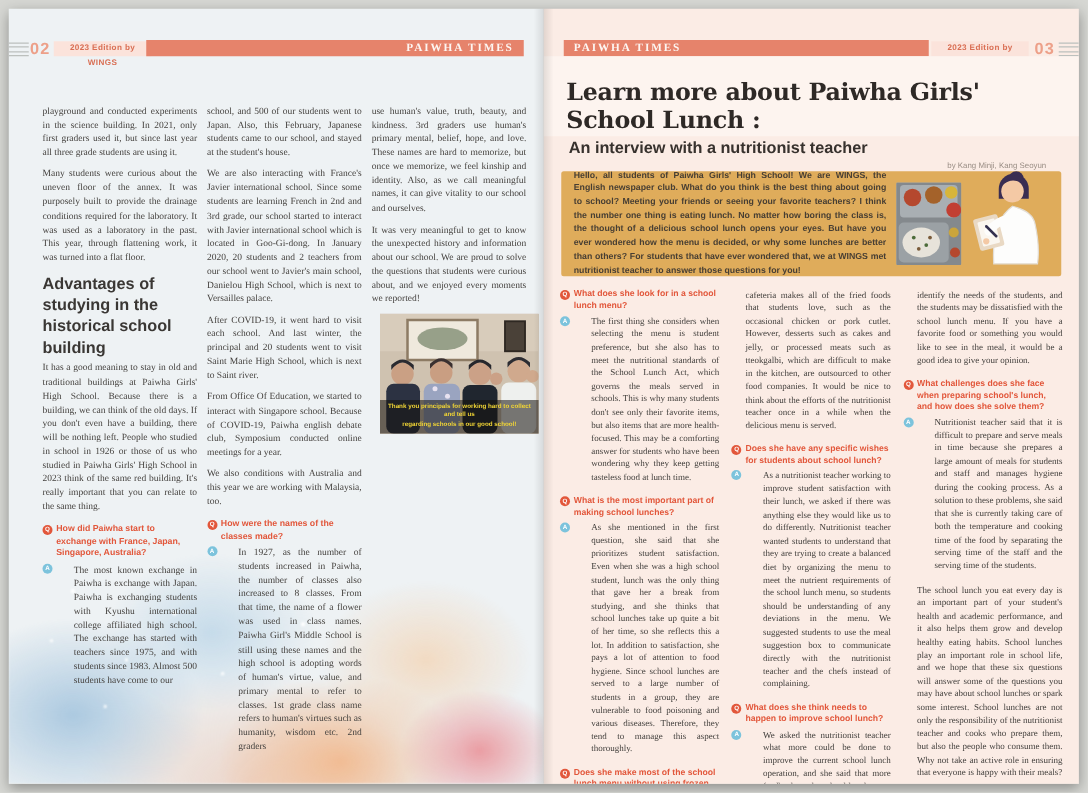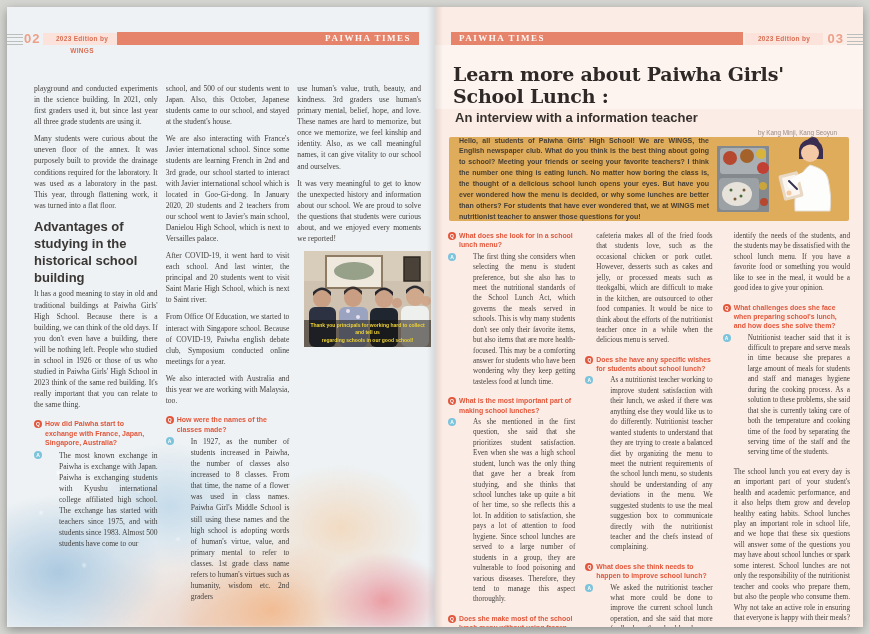--- a/index.html
+++ b/index.html
@@ -116,25 +116,25 @@
           <span class="badge q-badge">Q</span>
           <span class="q-text">How did Paiwha start to exchange with France, Japan, Singapore, Australia?</span>
         </div>
         <div class="a-row">
           <span class="badge a-badge">A</span>
           <p class="a-text">The most known exchange in Paiwha is exchange with Japan. Paiwha is exchanging students with Kyushu international college affiliated high school. The exchange has started with teachers since 1975, and with students since 1983. Almost 500 students have come to our</p>
         </div>
       </div>
 
       <div class="col">
-        <p class="body">school, and 500 of our students went to Japan. Also, this October, Japanese students came to our school, and stayed at the student's house.</p>
+        <p class="body">school, and 500 of our students went to Japan. Also, this February, Japanese students came to our school, and stayed at the student's house.</p>
         <p class="body">We are also interacting with France's Javier international school. Since some students are learning French in 2nd and 3rd grade, our school started to interact with Javier international school which is located in Goo-Gi-dong. In January 2020, 20 students and 2 teachers from our school went to Javier's main school, Danielou High School, which is next to Versailles palace.</p>
         <p class="body">After COVID-19, it went hard to visit each school. And last winter, the principal and 20 students went to visit Saint Marie High School, which is next to Saint river.</p>
         <p class="body">From Office Of Education, we started to interact with Singapore school. Because of COVID-19, Paiwha english debate club, Symposium conducted online meetings for a year.</p>
-        <p class="body">We also interacted with Australia and this year we are working with Malaysia, too.</p>
+        <p class="body">We also conditions with Australia and this year we are working with Malaysia, too.</p>
         <div class="q-row">
           <span class="badge q-badge">Q</span>
           <span class="q-text">How were the names of the classes made?</span>
         </div>
         <div class="a-row">
           <span class="badge a-badge">A</span>
           <p class="a-text">In 1927, as the number of students increased in Paiwha, the number of classes also increased to 8 classes. From that time, the name of a flower was used in class names. Paiwha Girl's Middle School is still using these names and the high school is adopting words of human's virtue, value, and primary mental to refer to classes. 1st grade class name refers to human's virtues such as humanity, wisdom etc. 2nd graders</p>
         </div>
       </div>
 
@@ -182,21 +182,21 @@
     <div class="pagenum right-num">03</div>
     <div class="deco-lines right-lines">
         <i></i>
         <i></i>
         <i></i>
         <i></i>
       </div>
 
     <div class="title-area">
       <h1 class="title">Learn more about Paiwha Girls' School Lunch :</h1>
-      <h2 class="subtitle">An interview with a information teacher</h2>
+      <h2 class="subtitle">An interview with a nutritionist teacher</h2>
       <div class="byline">by Kang Minji, Kang Seoyun</div>
     </div>
 
     <div class="intro-box">
       <div class="intro-text">Hello, all students of Paiwha Girls' High School! We are WINGS, the English newspaper club. What do you think is the best thing about going to school? Meeting your friends or seeing your favorite teachers? I think the number one thing is eating lunch. No matter how boring the class is, the thought of a delicious school lunch opens your eyes. But have you ever wondered how the menu is decided, or why some lunches are better than others? For students that have ever wondered that, we at WINGS met nutritionist teacher to answer those questions for you!</div>
       <div class="lunch-photo">
         <svg viewBox="0 0 52 66">
           <rect x="0" y="0" width="52" height="66" fill="#84898d"></rect>
           <rect x="3" y="2" width="46" height="26" rx="3" fill="#a9afb3"></rect>
           <circle cx="13" cy="12" r="7" fill="#b5482e"></circle>

